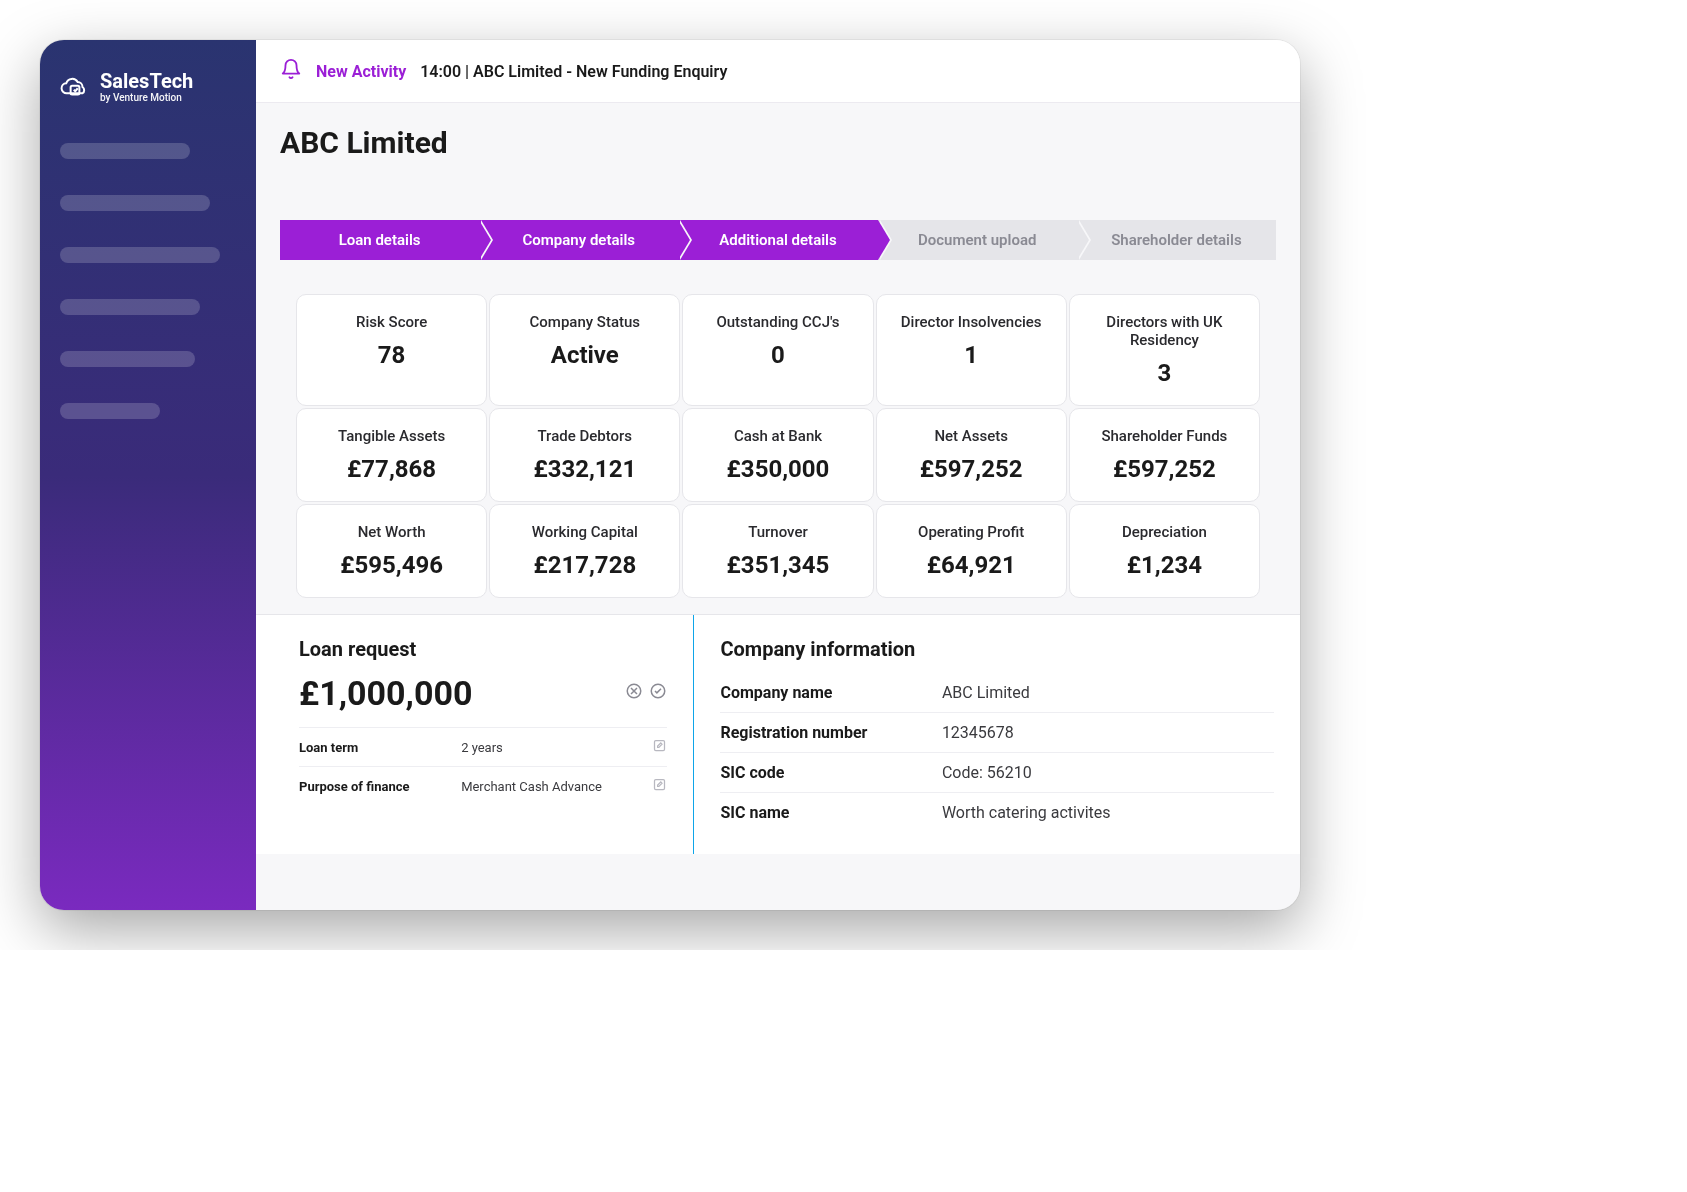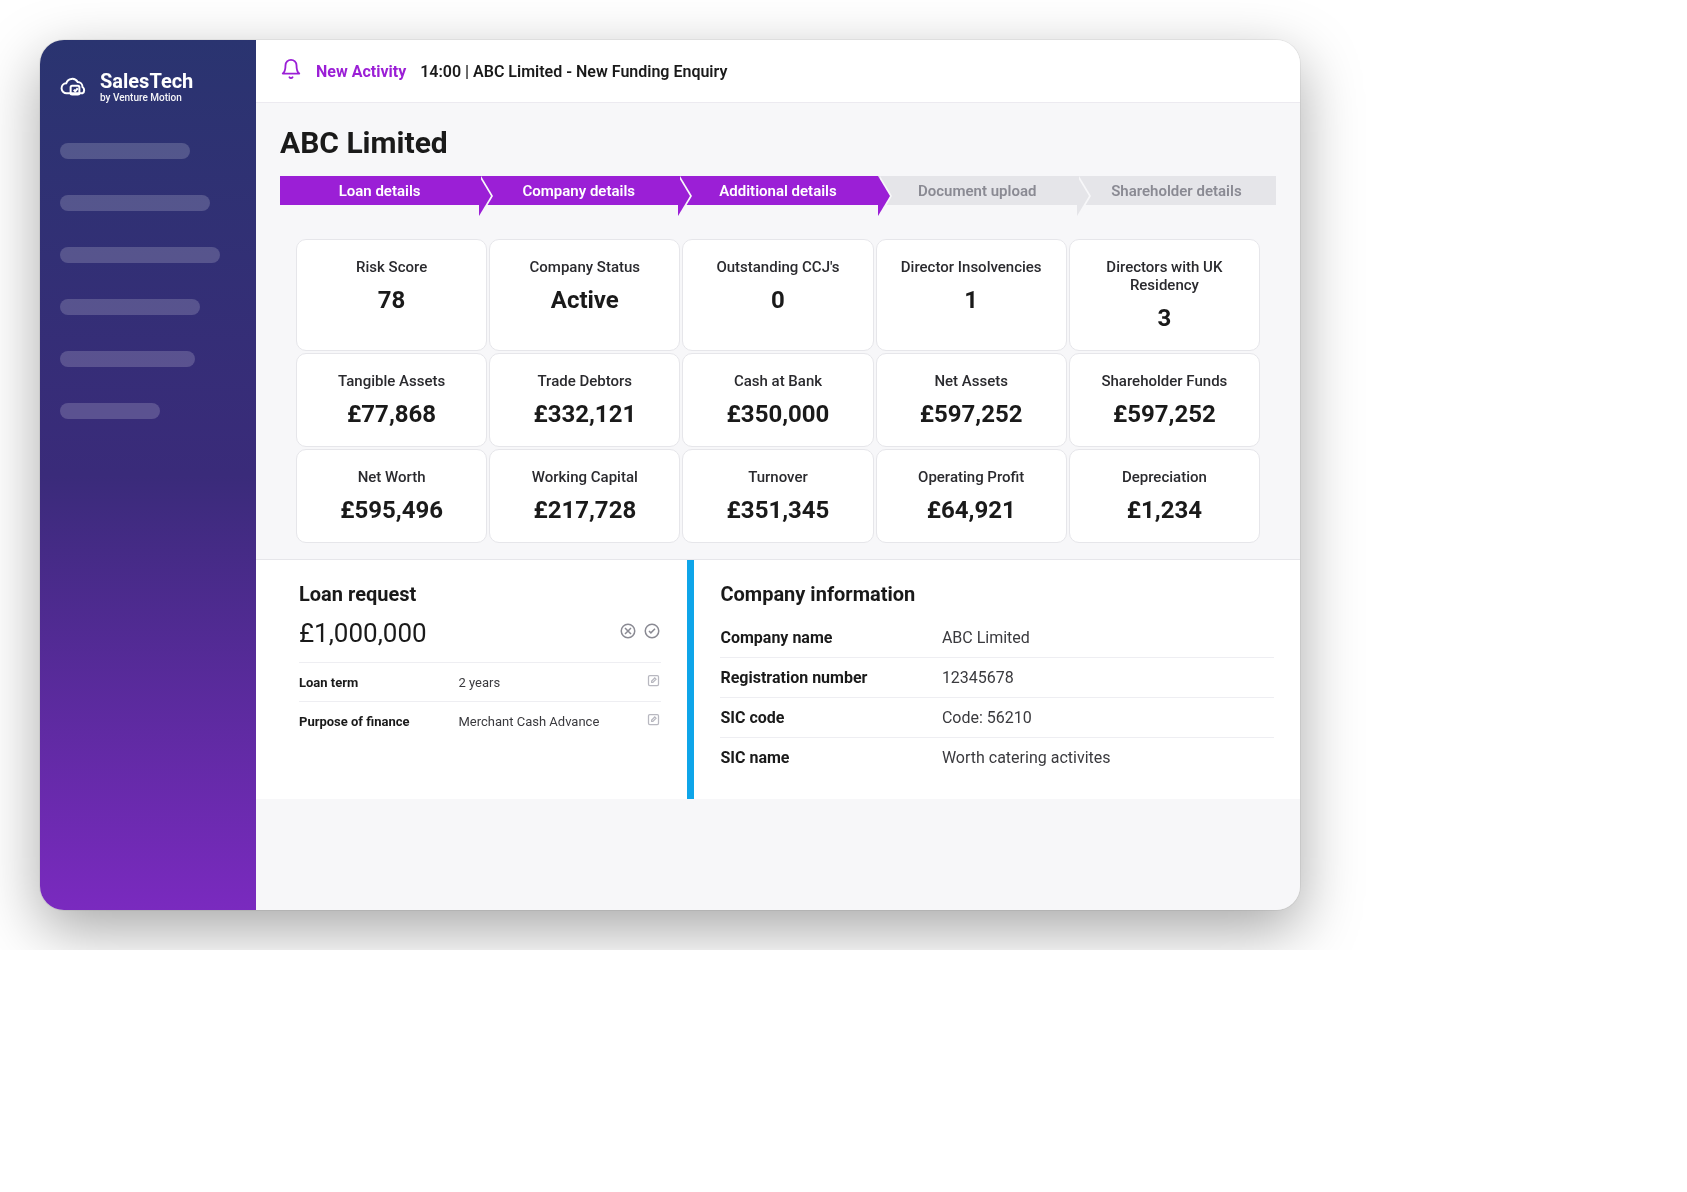--- a/index.html
+++ b/index.html
@@ -19,40 +19,40 @@
     .nav-placeholder:nth-child(5) { width: 135px; }
     .nav-placeholder:nth-child(6) { width: 100px; }
     .main { flex: 1; display: flex; flex-direction: column; background: #f7f7f9; overflow: hidden; }
     .topbar { background: #fff; padding: 18px 24px; display: flex; align-items: center; gap: 14px; border-bottom: 1px solid #eceaf0; }
     .bell-icon { color: #9b1fd6; }
     .activity-label { color: #9b1fd6; font-weight: 700; font-size: 16px; }
     .activity-text { color: #1a1a1a; font-weight: 600; font-size: 16px; }
     .page-header { padding: 22px 24px 16px; }
     .page-title { font-size: 30px; font-weight: 700; color: #1a1a1a; }
     .steps { display: flex; padding: 0 0 18px 0; gap: 0; }
-    .step { position: relative; flex: 1; height: 29px; display: flex; align-items: center; justify-content: center; font-size: 15px; font-weight: 600; }
+    .step { position: relative; flex: 1; height: 40px; display: flex; align-items: center; justify-content: center; font-size: 15px; font-weight: 600; margin-top: 44px; }
     .step.active { background: #9b1fd6; color: #fff; }
     .step.inactive { background: #e5e5e9; color: #8a8a93; }
     .step::after { content: ''; position: absolute; right: -12px; top: 0; width: 0; height: 0; border-top: 20px solid transparent; border-bottom: 20px solid transparent; z-index: 2; }
     .step.active::after { border-left: 12px solid #9b1fd6; }
     .step.inactive::after { border-left: 12px solid #e5e5e9; }
     .step::before { content: ''; position: absolute; right: -14px; top: 0; width: 0; height: 0; border-top: 20px solid transparent; border-bottom: 20px solid transparent; border-left: 12px solid #f7f7f9; z-index: 1; }
     .step:last-child::after, .step:last-child::before { display: none; }
     .steps-wrap { padding: 0 24px; }
     .metrics { padding: 16px 40px; display: grid; grid-template-columns: repeat(5, 1fr); gap: 2px; }
     .metric-card { background: #fff; border: 1px solid #e6e6ea; border-radius: 10px; padding: 18px 12px; text-align: center; }
     .metric-label { font-size: 15px; color: #2a2a2e; font-weight: 500; margin-bottom: 10px; }
     .metric-value { font-size: 24px; font-weight: 700; color: #1a1a1a; }
     .bottom { display: flex; border-top: 1px solid #e6e6ea; background: #fff; }
     .panel { padding: 22px 26px; }
-    .panel.left { width: 42%; border-right: 7px solid #0ea5e9; padding-left: 43px; }
+    .panel.left { width: 42%; border-right: 1px solid #0ea5e9; padding-left: 43px; }
     .panel.right { flex: 1; }
     .panel-title { font-size: 20px; font-weight: 700; color: #1a1a1a; margin-bottom: 12px; }
     .amount-row { display: flex; align-items: center; justify-content: space-between; margin-bottom: 14px; }
-    .amount { font-size: 26px; font-weight: 400; color: #1a1a1a; }
+    .amount { font-size: 34px; font-weight: 700; color: #1a1a1a; }
     .amount-icons { display: flex; gap: 6px; color: #8a8a93; }
     .lr-row { display: flex; align-items: center; padding: 10px 0; border-top: 1px solid #eeeef2; font-size: 13px; }
     .lr-row:first-of-type { border-top: 1px solid #eeeef2; }
     .lr-label { width: 44%; font-weight: 700; color: #1a1a1a; }
     .lr-value { flex: 1; color: #3a3a3e; }
     .lr-edit { color: #b8b8c0; cursor: pointer; }
     .ci-row { display: flex; padding: 10px 0; border-bottom: 1px solid #eeeef2; font-size: 16px; }
     .ci-row:last-child { border-bottom: none; }
     .ci-label { width: 40%; font-weight: 700; color: #1a1a1a; }
     .ci-value { flex: 1; color: #3a3a3e; }

